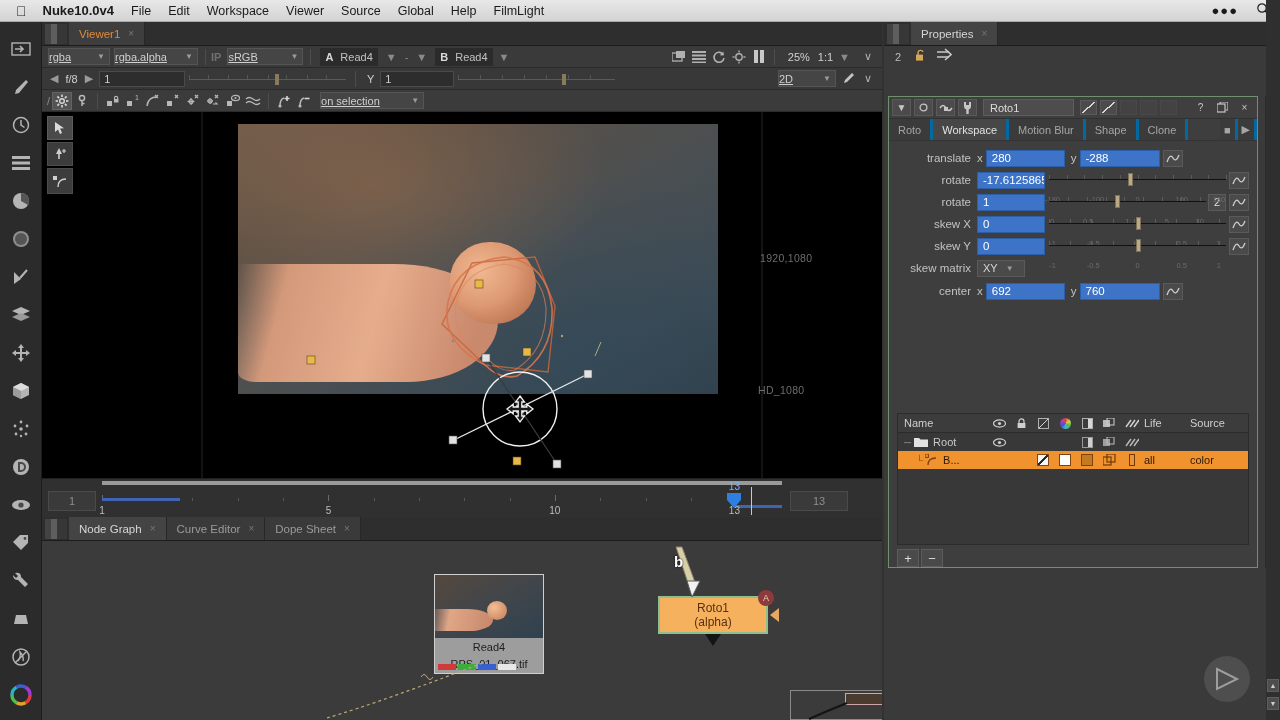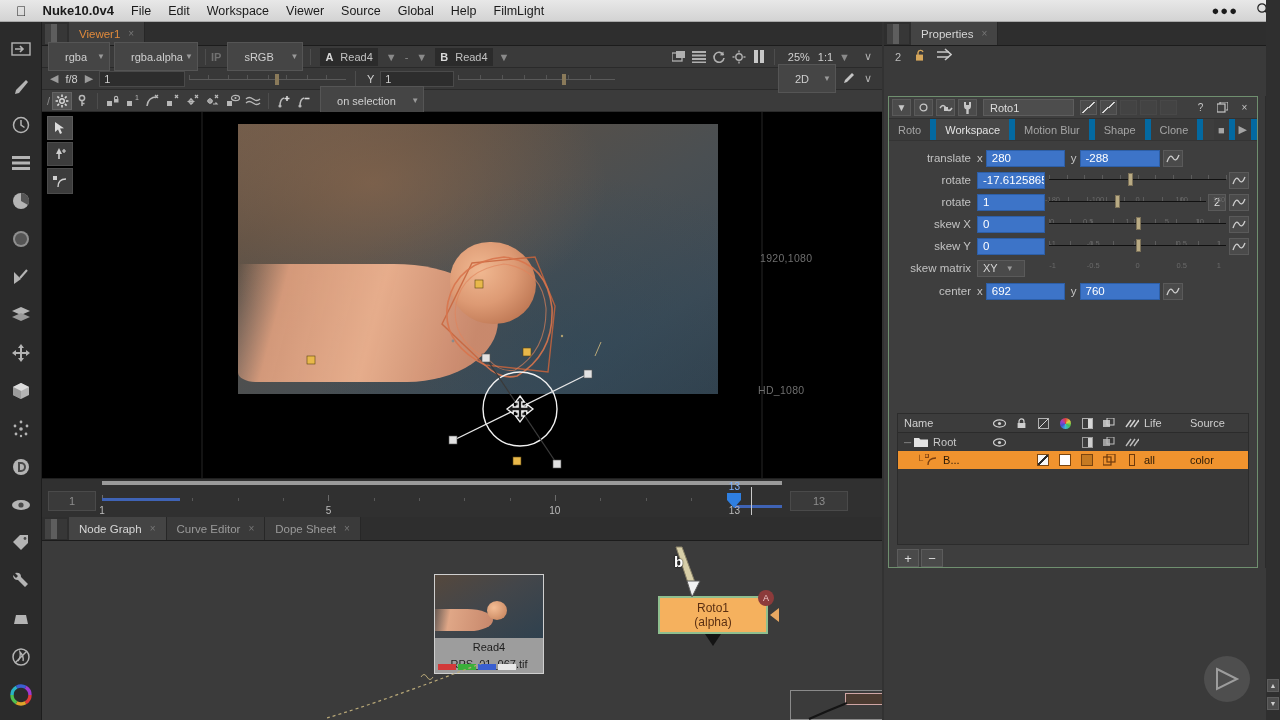--- a/index.html
+++ b/index.html
@@ -58,23 +58,23 @@
 
   
   .viewerpanel { position: absolute; left: 42px; top: 22px; width: 840px; height: 495px; background: #333; }
   .vrow {
     height: 22px; display: flex; align-items: center; background: #3a3a3a;
     border-bottom: 1px solid #2a2a2a; font-size: 11px; color: #b9b9b9;
   }
   .vrow.r2 { background:#383838; }
   .vrow.r3 { background:#3b3b3b; }
   .combo {
-    height: 29px; background: #454545; border: 1px solid #555;
-    display: flex; align-items: center; padding: 0 16px; margin: 0 2px;
-    font-size: 11px; color: #cfcfcf; position: relative;
+    height: 17px; background: #454545; border: 1px solid #555;
+    display: flex; align-items: center; padding: 0 0; margin: 0 2px;
+    font-size: 11px; color: #cfcfcf; position: relative; text-decoration: underline;
   }
   .combo .ca { margin-left: 6px; color:#9a9a9a; font-size:8px; }
   .vsep { width:1px; height:16px; background:#4d4d4d; margin:0 5px; }
   .vicon { width: 20px; height:18px; display:flex; align-items:center; justify-content:center; color:#b0b0b0; }
   .vicon.on { background:#535353; border:1px solid #646464; }
   .numfield {
     height:16px; min-width:34px; background:#2d2d2d; border:1px solid #4a4a4a;
     color:#cfcfcf; font-size:11px; display:flex; align-items:center; padding:0 4px;
   }
   .slidertrack { position:relative; height:16px; flex:1; margin:0 4px; }
@@ -169,21 +169,21 @@
     border:1px solid #6f8f6f; background:#3e3e3e;
   }
   .nodehdr { height:22px; display:flex; align-items:center; background:#3f3f3f; border-bottom:1px solid #313131; padding:0 3px; gap:3px;}
   .nh-btn { width:19px; height:17px; background:#4b4b4b; border:1px solid #5a5a5a; display:flex; align-items:center; justify-content:center; color:#c6c6c6; font-size:10px;}
   .nh-name { flex:1; height:17px; background:#4d4d4d; border:1px solid #5d5d5d; color:#dcdcdc; font-size:11px; display:flex; align-items:center; padding-left:6px; margin:0 3px;}
   .chk { width:17px; height:15px; border:1px solid #5a5a5a; background:#4b4b4b; position:relative; overflow:hidden;}
   .chk.on:after { content:""; position:absolute; left:1px; top:1px; width:13px; height:11px;
     background:linear-gradient(to bottom right, #4b4b4b 0 46%, #d7d7d7 46% 54%, #4b4b4b 54%);}
   .chk.dim { opacity:.35;}
   .tabs2 { height:22px; display:flex; align-items:flex-end; background:#3e3e3e; border-bottom:1px solid #343434;}
-  .tab2 { height:21px; padding:0 9px; font-size:11px; color:#a5a5a5; display:flex; align-items:center; background:#3b3b3b; border-right:6px solid #0369a1;}
+  .tab2 { height:21px; padding:0 9px; font-size:11px; color:#a5a5a5; display:flex; align-items:center; background:#3b3b3b; border-right:3px solid #0369a1;}
   .tab2.active { background:#474747; color:#e2e2e2;}
   .knobs { padding:8px 8px 0 0; }
   .knobrow { display:flex; align-items:center; height:18px; margin-bottom:4px;}
   .klabel { width:88px; text-align:right; font-size:11.5px; color:#c2c2c2; padding-right:6px; flex:none;}
   .kx { font-size:11.5px; color:#c2c2c2; margin-right:3px;}
   .kfield {
     height:17px; background:#3d74c8; border:1px solid #2d5fa8; color:#ffffff;
     font-size:11.5px; display:flex; align-items:center; padding-left:5px; overflow:hidden; white-space:nowrap;
   }
   .kanim { width:20px; height:17px; background:#4a4a4a; border:1px solid #5a5a5a; margin-left:3px; display:flex; align-items:center; justify-content:center;}

